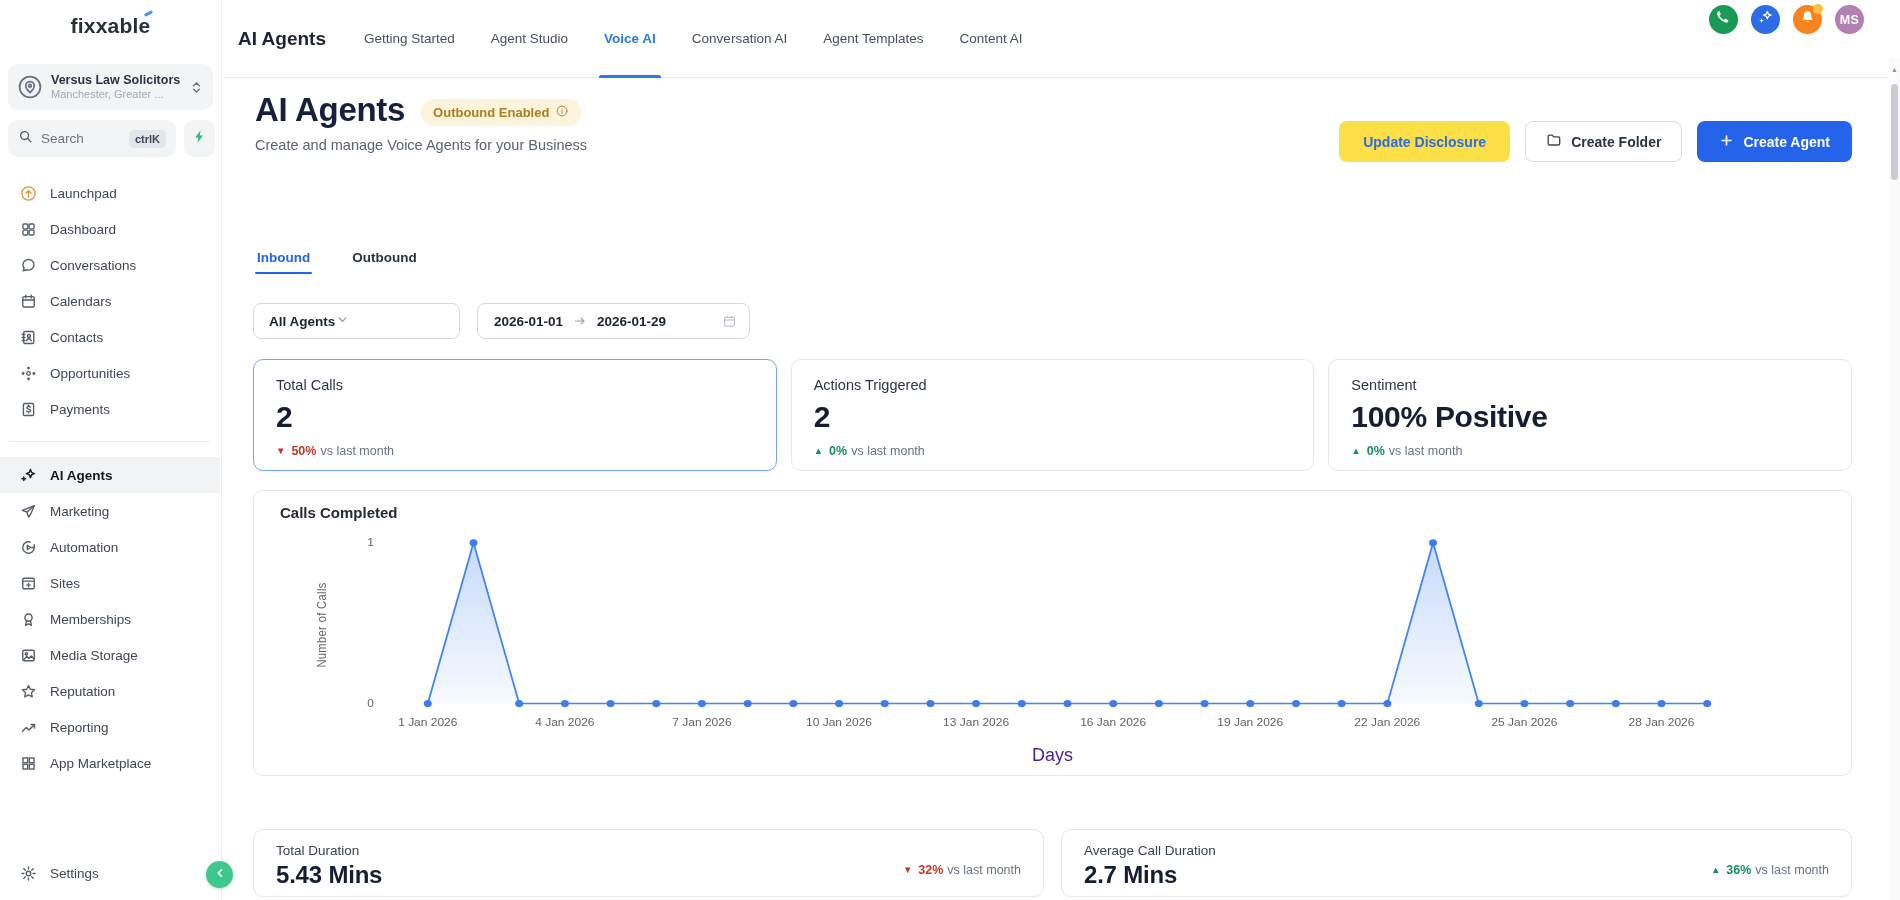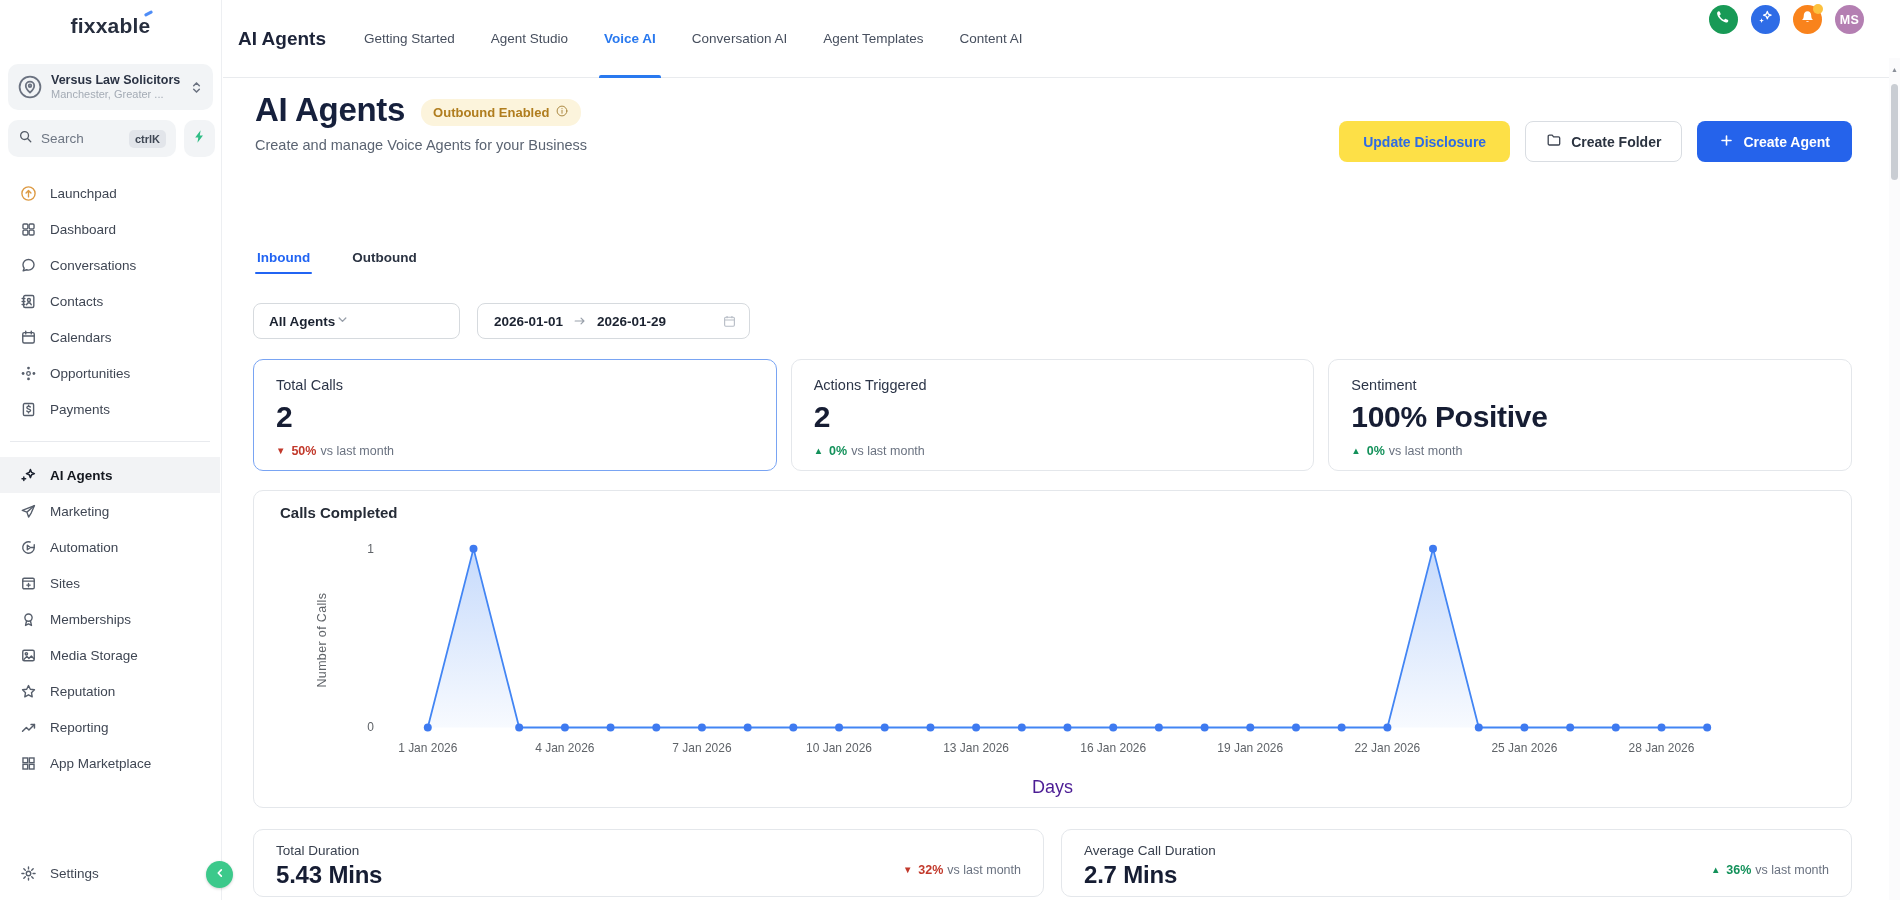--- a/index.html
+++ b/index.html
@@ -112,21 +112,21 @@
   .stat-card.selected{border:1.4px solid #79a4f3}
   .stat-title{font-size:14.5px;color:#2c3548}
   .stat-value{font-size:30px;font-weight:700;color:#161d33;margin-top:7px;letter-spacing:-.3px}
   .delta{display:flex;align-items:center;font-size:12.5px;margin-top:10px}
   .delta .tri{font-size:9.5px;margin-right:6px;line-height:1}
   .delta .pct{font-weight:700;margin-right:4px}
   .delta .vs{color:#6a7280}
   .delta.down .tri,.delta.down .pct{color:#c2392b}
   .delta.up .tri,.delta.up .pct{color:#13915a}
 
-  .chart-card{position:absolute;left:30px;right:48px;top:411px;height:318px}
+  .chart-card{position:absolute;left:30px;right:48px;top:411px;height:286px}
   .chart-title{position:absolute;left:26px;top:13px;font-size:15px;font-weight:600;color:#252b36}
   .chart-card svg.plot{position:absolute;left:0;top:0;width:100%;height:100%}
   .xlabel{position:absolute;bottom:9px;left:0;width:100%;text-align:center;
       font-size:18px;color:#4c1d95}
 
   .bstats{position:absolute;left:30px;right:48px;top:750px;display:flex;gap:17px}
   .bcard{flex:1;height:68px;padding:13px 22px;display:flex;justify-content:space-between}
   .b-title{font-size:13.5px;color:#39414f}
   .b-value{font-size:24px;font-weight:700;color:#161d33;margin-top:3px;letter-spacing:-.2px}
   .bcard .delta{align-self:flex-end;margin-bottom:6px;margin-top:0}
@@ -200,36 +200,36 @@
         <span class="nav-ic">
           <svg viewBox="0 0 16 16" fill="none" stroke="#565e6b" stroke-width="1.3" stroke-linejoin="round">
             <path d="M13.2 7.3c0 2.8-2.3 5-5.2 5-.6 0-1.2-.1-1.8-.3L3 13l.9-2.5C3.2 9.6 2.8 8.5 2.8 7.3c0-2.8 2.3-5 5.2-5s5.2 2.2 5.2 5z"></path>
           </svg>
         </span>
         <span>Conversations</span>
       </div>
       <div class="nav-item">
         <span class="nav-ic">
           <svg viewBox="0 0 16 16" fill="none" stroke="#565e6b" stroke-width="1.3" stroke-linecap="round">
+            <rect x="2.6" y="3.4" width="10.8" height="9.8" rx="1.4"></rect>
+            <path d="M2.6 6.6h10.8M5.4 2v2.6M10.6 2v2.6"></path>
+          </svg>
+        </span>
+        <span>Calendars</span>
+      </div>
+      <div class="nav-item">
+        <span class="nav-ic">
+          <svg viewBox="0 0 16 16" fill="none" stroke="#565e6b" stroke-width="1.3" stroke-linecap="round">
             <rect x="3.4" y="2.4" width="9.6" height="11.2" rx="1.4"></rect>
             <path d="M2 5.2h2.6M2 8h2.6M2 10.8h2.6"></path>
             <circle cx="8.4" cy="6.6" r="1.4"></circle>
             <path d="M6.2 11.1c.4-1.2 1.2-1.9 2.2-1.9s1.8.7 2.2 1.9"></path>
           </svg>
         </span>
         <span>Contacts</span>
-      </div>
-      <div class="nav-item">
-        <span class="nav-ic">
-          <svg viewBox="0 0 16 16" fill="none" stroke="#565e6b" stroke-width="1.3" stroke-linecap="round">
-            <rect x="2.6" y="3.4" width="10.8" height="9.8" rx="1.4"></rect>
-            <path d="M2.6 6.6h10.8M5.4 2v2.6M10.6 2v2.6"></path>
-          </svg>
-        </span>
-        <span>Calendars</span>
       </div>
       <div class="nav-item">
         <span class="nav-ic">
           <svg viewBox="0 0 16 16" fill="#565e6b">
             <circle cx="8" cy="2.9" r="1.3"></circle>
             <circle cx="2.9" cy="8" r="1.3"></circle>
             <circle cx="13.1" cy="8" r="1.3"></circle>
             <circle cx="8" cy="13.1" r="1.3"></circle>
             <circle cx="8" cy="8" r="1.7" fill="none" stroke="#565e6b" stroke-width="1.2"></circle>
           </svg>

